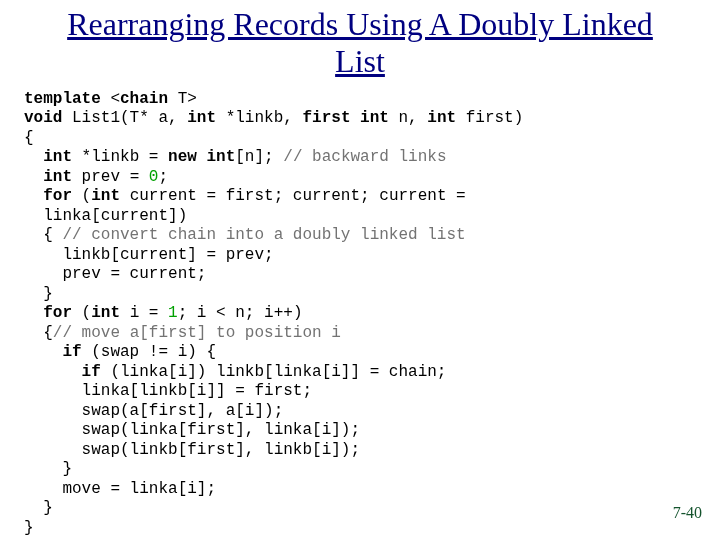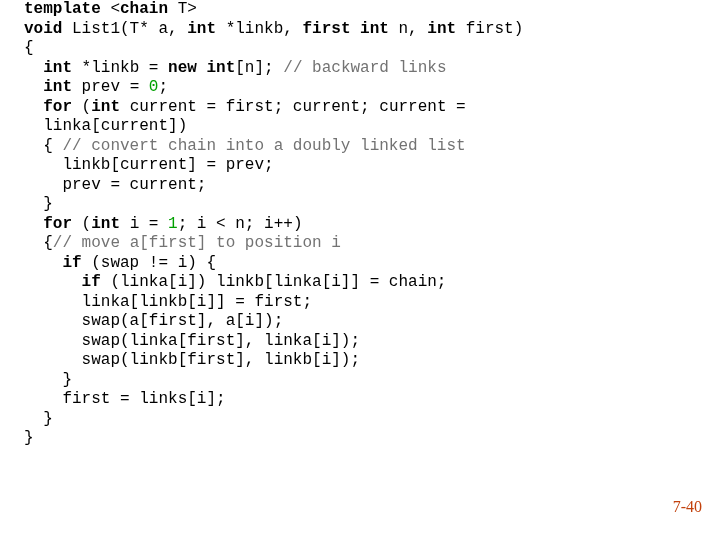--- a/index.html
+++ b/index.html
@@ -36,29 +36,30 @@
     color: #000000;
   }
   .kw { font-weight: bold; }
   .num { color: #00a000; }
   .cmt { color: #737373; }
   .pageno {
     position: absolute;
     right: 18px;
     bottom: 24px;
     font-size: 16px;
-    color: #c2410c;
+    color: #14532d;
     margin-top: 20px;
   }
 </style>
 </head>
 <body>
 
 <div class="slide">
 
+  <h1 class="title">Rearranging Records Using A Doubly Linked List</h1>
 
   <div class="code"><span class="kw">template</span><span> &lt;</span><span class="kw">chain</span><span> T&gt;</span>
 <span class="kw">void</span><span> List1(T* a, </span><span class="kw">int</span><span> *linkb, </span><span class="kw">first int</span><span> n, </span><span class="kw">int</span><span> first)</span>
 <span>{</span>
 <span>  </span><span class="kw">int</span><span> *linkb = </span><span class="kw">new</span><span> </span><span class="kw">int</span><span>[n]; </span><span class="cmt">// backward links</span>
 <span>  </span><span class="kw">int</span><span> prev = </span><span class="num">0</span><span>;</span>
 <span>  </span><span class="kw">for</span><span> (</span><span class="kw">int</span><span> current = first; current; current =</span>
 <span>  linka[current])</span>
 <span>  { </span><span class="cmt">// convert chain into a doubly linked list</span>
 <span>    linkb[current] = prev;</span>
@@ -66,19 +67,19 @@
 <span>  }</span>
 <span>  </span><span class="kw">for</span><span> (</span><span class="kw">int</span><span> i = </span><span class="num">1</span><span>; i &lt; n; i++)</span>
 <span>  {</span><span class="cmt">// move a[first] to position i</span>
 <span>    </span><span class="kw">if</span><span> (swap != i) {</span>
 <span>      </span><span class="kw">if</span><span> (linka[i]) linkb[linka[i]] = chain;</span>
 <span>      linka[linkb[i]] = first;</span>
 <span>      swap(a[first], a[i]);</span>
 <span>      swap(linka[first], linka[i]);</span>
 <span>      swap(linkb[first], linkb[i]);</span>
 <span>    }</span>
-<span>    first = links[i];</span>
+<span>    move = linka[i];</span>
 <span>  }</span>
 <span>}</span></div>
 
   <div class="pageno">7-40</div>
 
 </div>
 
 </body></html>

